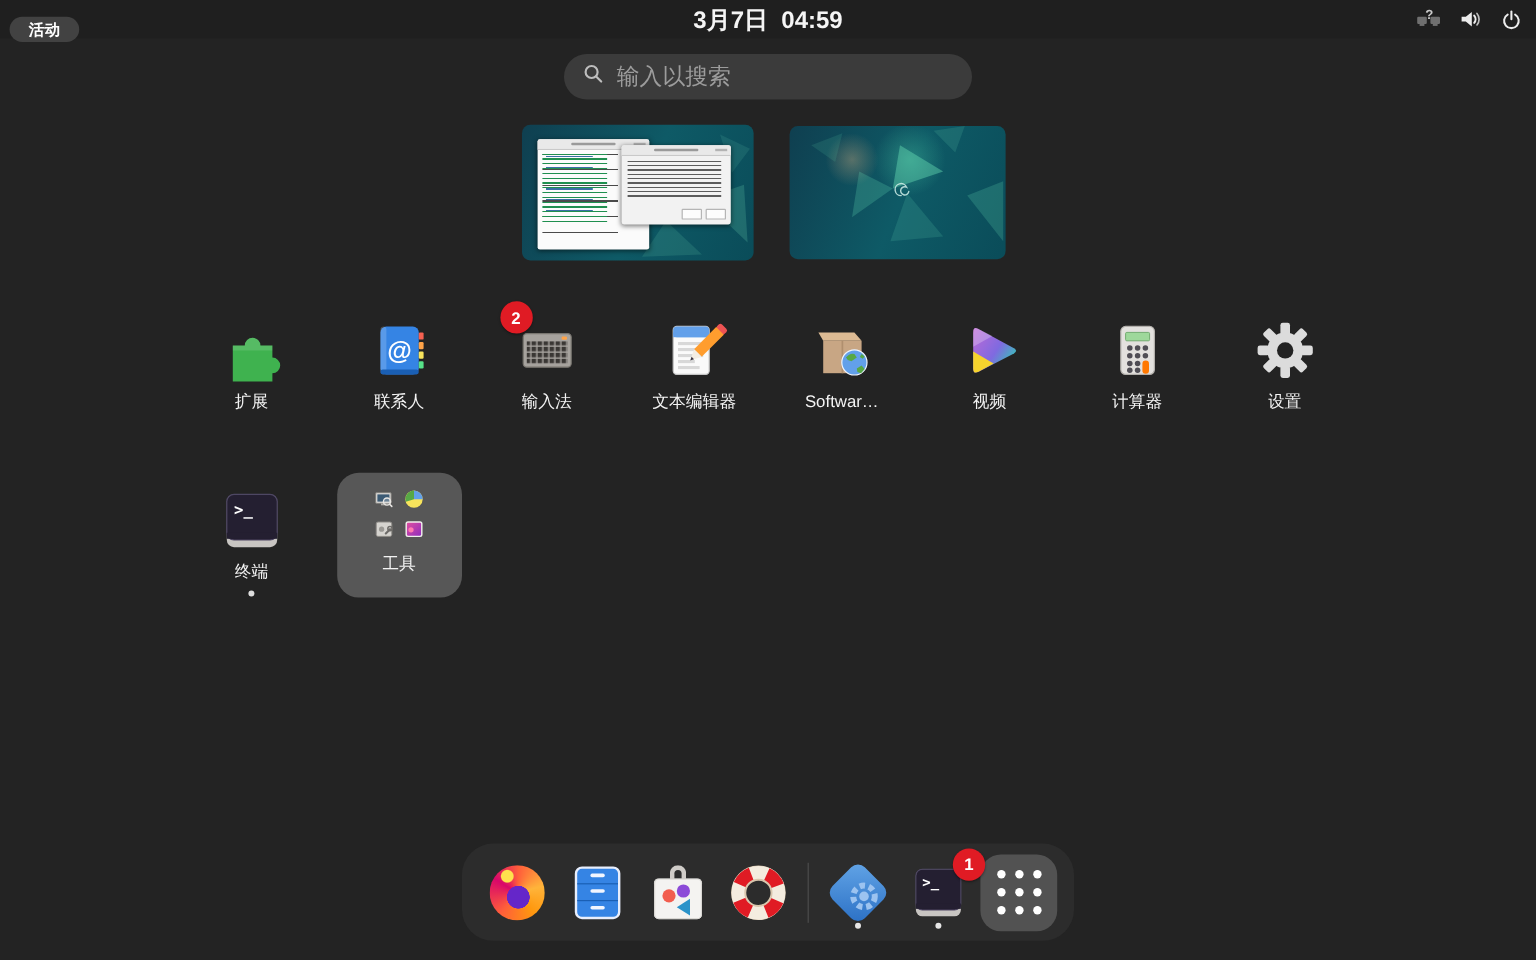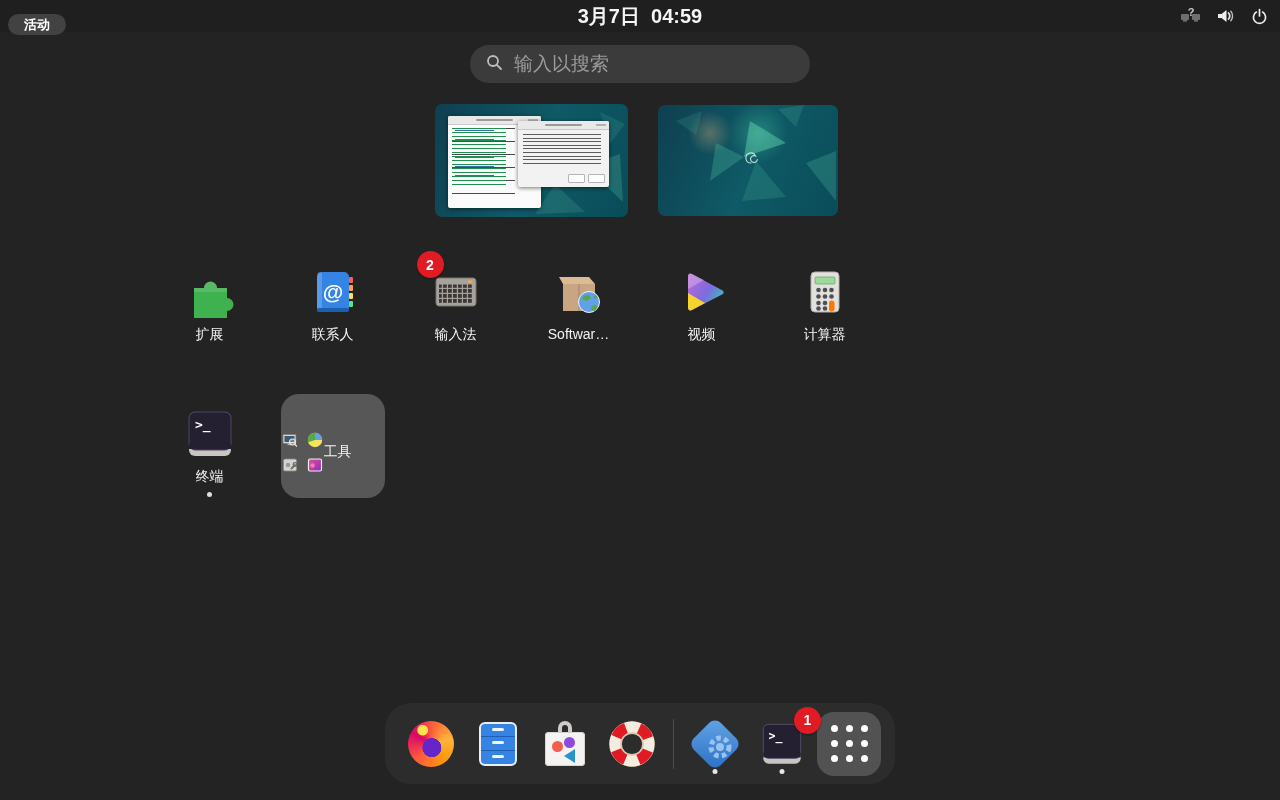--- a/index.html
+++ b/index.html
@@ -52,21 +52,21 @@
   .row2{left:148px;top:394px;}
   .cell{width:123px;display:flex;flex-direction:column;align-items:center;position:relative;}
   .row2 .cell.plain{padding-top:12px;}
   .iconwrap{width:56px;height:56px;position:relative;cursor:pointer;}
   .applabel{margin-top:6px;font-size:14px;color:#f3f3f3;max-width:118px;white-space:nowrap;overflow:hidden;text-overflow:ellipsis;text-align:center;}
   .badge{position:absolute;width:27px;height:27px;border-radius:50%;background:#e01b24;color:#fff;
     font-size:14px;font-weight:700;display:flex;align-items:center;justify-content:center;z-index:6;
     box-shadow:0 1px 2px rgba(0,0,0,.4);}
   .appbadge{top:-13px;left:-11px;}
   .runningdot{width:5px;height:5px;border-radius:50%;background:#dedede;margin-top:6px;}
-  .folder{width:104px;height:104px;border-radius:18px;background:#575757;display:flex;align-items:center;cursor:pointer;}
+  .folder{width:104px;height:104px;border-radius:18px;background:#575757;display:flex;flex-direction:column;align-items:center;cursor:pointer;}
   .minigrid{display:grid;grid-template-columns:18px 18px;grid-template-rows:18px 18px;gap:7px;margin-top:13px;}
 
   
   .dock{position:absolute;left:385px;top:703px;width:510px;height:81px;box-sizing:border-box;
     background:#2c2c2c;border-radius:26px;display:flex;align-items:center;padding:0 14px;gap:3px;}
   .dockitem{width:64px;height:64px;display:flex;align-items:center;justify-content:center;position:relative;cursor:pointer;}
   .dockdot{position:absolute;bottom:2px;left:50%;transform:translateX(-50%);width:5px;height:5px;border-radius:50%;background:#e6e6e6;}
   .docksep{width:1px;height:50px;background:#4d4d4d;margin:0 6px;}
   .dockbadge{top:-5px;right:-7px;}
   .showapps{width:64px;height:64px;border-radius:17px;background:rgba(255,255,255,.18);display:flex;align-items:center;justify-content:center;}
@@ -220,20 +220,41 @@
             </pattern>
           </defs>
           <rect x="8" y="14" width="40" height="28" rx="3" fill="#a6a29d" stroke="#78756f" stroke-width="1"></rect>
           <rect x="40" y="16.5" width="4.5" height="2.6" rx="1" fill="#ffa348"></rect>
           <rect x="11" y="20.5" width="34" height="18.5" fill="url(#kbkeys)"></rect>
         </svg>
       </div>
       <div class="applabel">输入法</div>
     </div>
 
+    <div class="cell">
+      <div class="iconwrap">
+        <svg width="56" height="56" viewBox="0 0 56 56">
+          <rect x="10" y="8" width="30" height="40" rx="3" fill="#fafafa" stroke="#c6c6c6" stroke-width="1"></rect>
+          <rect x="10" y="8" width="30" height="9" rx="3" fill="#62a0ea"></rect>
+          <rect x="10" y="13" width="30" height="4" fill="#62a0ea"></rect>
+          <rect x="14" y="21" width="20" height="2.6" fill="#d8d8d8"></rect>
+          <rect x="14" y="26" width="16" height="2.6" fill="#d8d8d8"></rect>
+          <rect x="14" y="31" width="21" height="2.6" fill="#d8d8d8"></rect>
+          <rect x="14" y="36" width="14" height="2.6" fill="#d8d8d8"></rect>
+          <rect x="14" y="41" width="18" height="2.6" fill="#d8d8d8"></rect>
+          <g transform="rotate(45 38 22)">
+            <rect x="34" y="2" width="9" height="6" rx="2" fill="#ed5353"></rect>
+            <rect x="34" y="7" width="9" height="26" fill="#ff9d2e"></rect>
+            <polygon points="34,33 43,33 38.5,42" fill="#f3ede4"></polygon>
+            <polygon points="37,39 40,39 38.5,42" fill="#3d3846"></polygon>
+          </g>
+        </svg>
+      </div>
+      <div class="applabel">文本编辑器</div>
+    </div>
 
     <div class="cell">
       <div class="iconwrap">
         <svg width="56" height="56" viewBox="0 0 56 56">
           <polygon points="12,20 8,13 38,13 44,20" fill="#dcba93"></polygon>
           <rect x="12" y="20" width="32" height="27" fill="#c8a684"></rect>
           <line x1="28" y1="20" x2="28" y2="47" stroke="#b08f6e" stroke-width="1.4"></line>
           <circle cx="38" cy="38" r="10.5" fill="#62a0ea" stroke="#eef4fd" stroke-width="1"></circle>
           <path d="M31 34 q3 -4 7 -3 l2 3 -4.5 3 -3 -1 z" fill="#57a846"></path>
           <path d="M40 43 l4 -2.5 2.5 3 -3 3.5 -3 -1 z" fill="#57a846"></path>
@@ -275,20 +296,41 @@
           <circle cx="21.5" cy="39" r="2.3" fill="#504e55"></circle>
             <circle cx="28" cy="39" r="2.3" fill="#504e55"></circle>
           <circle cx="21.5" cy="44.5" r="2.3" fill="#504e55"></circle>
             <circle cx="28" cy="44.5" r="2.3" fill="#504e55"></circle>
           <rect x="32" y="36.5" width="5.5" height="11" rx="2.7" fill="#ff7800"></rect>
         </svg>
       </div>
       <div class="applabel">计算器</div>
     </div>
 
+    <div class="cell">
+      <div class="iconwrap">
+        <svg width="56" height="56" viewBox="0 0 56 56">
+          <g fill="#dcdcdc">
+            <g>
+              <rect x="24" y="5" width="8" height="10" rx="2"></rect>
+              <rect x="24" y="5" width="8" height="10" rx="2" transform="rotate(45 28 28)"></rect>
+              <rect x="24" y="5" width="8" height="10" rx="2" transform="rotate(90 28 28)"></rect>
+              <rect x="24" y="5" width="8" height="10" rx="2" transform="rotate(135 28 28)"></rect>
+              <rect x="24" y="5" width="8" height="10" rx="2" transform="rotate(180 28 28)"></rect>
+              <rect x="24" y="5" width="8" height="10" rx="2" transform="rotate(225 28 28)"></rect>
+              <rect x="24" y="5" width="8" height="10" rx="2" transform="rotate(270 28 28)"></rect>
+              <rect x="24" y="5" width="8" height="10" rx="2" transform="rotate(315 28 28)"></rect>
+            </g>
+            <circle cx="28" cy="28" r="15"></circle>
+          </g>
+          <circle cx="28" cy="28" r="6.8" fill="#232323"></circle>
+        </svg>
+      </div>
+      <div class="applabel">设置</div>
+    </div>
   </div>
 
   <div class="gridrow row2">
 
 
     <div class="cell plain">
       <div class="iconwrap">
         <svg width="56" height="56" viewBox="0 0 56 56">
           <rect x="7" y="6" width="42" height="44" rx="6" fill="#c8c5c2"></rect>
           <rect x="7" y="6" width="42" height="38" rx="6" fill="#241f31" stroke="#4e4763" stroke-width="1"></rect>

